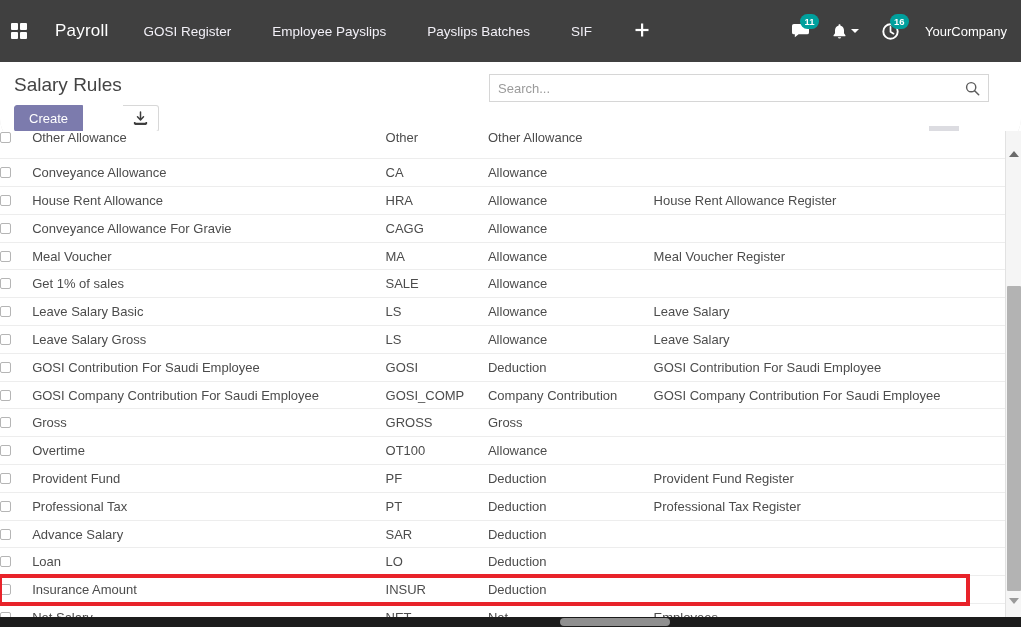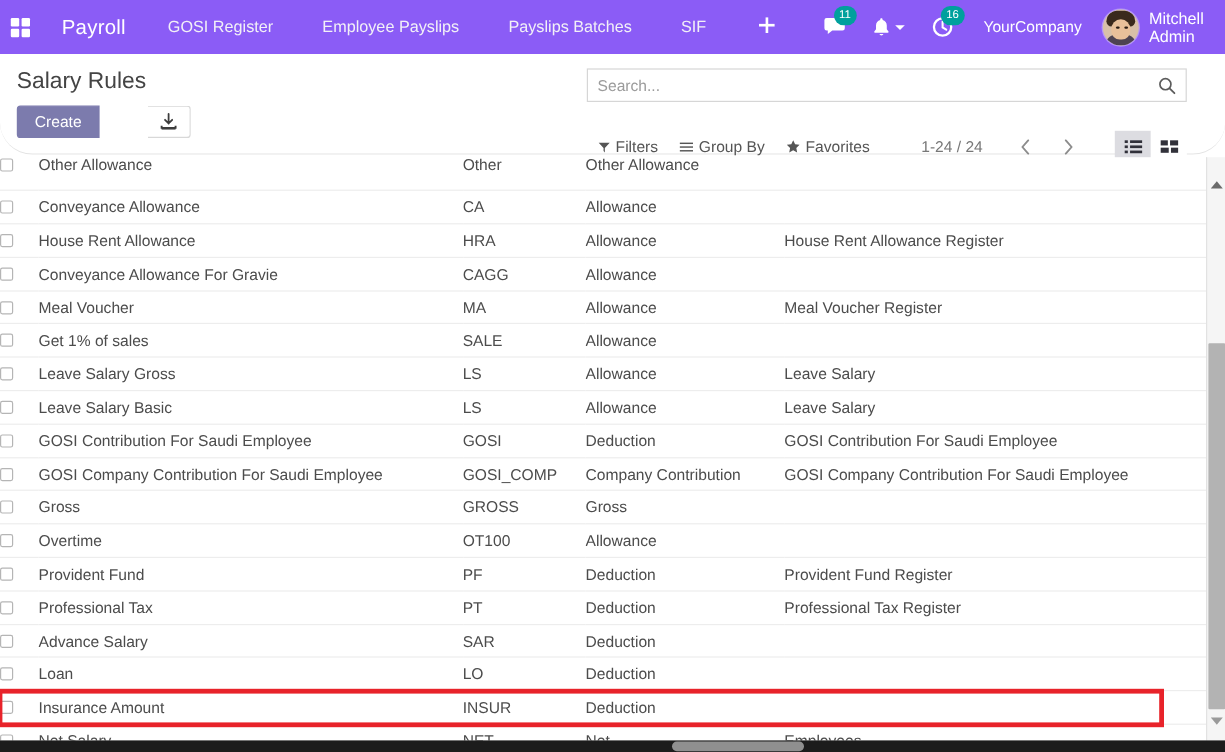--- a/index.html
+++ b/index.html
@@ -6,21 +6,21 @@
   html, body {
     width: 1021px; height: 627px;
     font-family: "Liberation Sans", sans-serif;
     background: #ffffff;
     overflow: hidden;
   }
   .app { position: relative; width: 1021px; height: 627px; overflow: hidden; }
 
   
   .navbar {
-    height: 45px; background: #8b5cf6;
+    height: 62px; background: #404040;
     display: flex; align-items: center;
     color: #ffffff; font-size: 13.5px;
     position: relative; z-index: 5; gap: 13px;
   }
   .apps-btn {
     width: 38px; height: 45px;
     display: flex; align-items: center; justify-content: center;
     cursor: pointer;
   }
   .apps-grid { display: grid; grid-template-columns: 7px 7px; grid-template-rows: 7px 7px; gap: 2px; }
@@ -35,21 +35,21 @@
   }
   .nav-plus { padding: 0 16px; font-size: 17px; line-height: 45px; cursor: pointer; color:#ffffff; }
   .nav-right { margin-left: auto; display: flex; align-items: center; height: 45px; }
   .sys-item {
     position: relative; padding: 0 11px; height: 45px;
     display: flex; align-items: center; cursor: pointer;
   }
   .badge {
     position: absolute; top: 5px; right: 2px;
     background: #00a09d; color: #fff;
-    font-size: 9.5px; line-height: 1; font-weight: normal;
+    font-size: 9.5px; line-height: 1; font-weight: bold;
     border-radius: 9px; padding: 3px 4.5px; min-width: 16px; text-align: center;
   }
   .caret-down {
     width: 0; height: 0; margin-left: 4px;
     border-left: 4px solid transparent; border-right: 4px solid transparent;
     border-top: 4px solid #ffffff;
   }
   .company-name { padding: 0 14px; font-size: 13px; cursor: pointer; color:#ffffff; }
   .user-menu { display: flex; align-items: center; padding: 0 12px 0 4px; cursor: pointer; }
   .avatar {
@@ -213,30 +213,20 @@
       <div class="sys-item">
         <svg width="19" height="19" viewBox="0 0 20 20">
           <circle cx="10" cy="10" r="7.6" fill="none" stroke="#ffffff" stroke-width="2"></circle>
           <path d="M10 5.2v5.1l3.2 2" fill="none" stroke="#ffffff" stroke-width="1.8" stroke-linecap="round"></path>
         </svg>
         <span class="badge">16</span>
       </div>
 
       <div class="company-name">YourCompany</div>
 
-      <div class="user-menu">
-        <span class="avatar">
-          <span class="body"></span>
-            <span class="hair"></span>
-            <span class="face"></span>
-          <span class="eye" style="left:11px"></span>
-            <span class="eye" style="left:18px"></span>
-        </span>
-        <span class="user-name">Mitchell Admin</span>
-      </div>
     </div>
   </div>
 
   <div class="control-panel">
     <div class="page-title">Salary Rules</div>
 
     <div class="btn-row">
       <button class="btn-create">Create</button>
       <button class="btn-import">
         <svg width="15" height="15" viewBox="0 0 16 16">
@@ -370,30 +360,30 @@
             </td>
             <td class="c-name">Get 1% of sales</td>
             <td class="c-code">SALE</td>
             <td class="c-cat">Allowance</td>
             <td class="c-reg"></td>
           </tr>
           <tr>
             <td class="c-check">
               <span class="cbx"></span>
             </td>
+            <td class="c-name">Leave Salary Basic</td>
+            <td class="c-code">LS</td>
+            <td class="c-cat">Allowance</td>
+            <td class="c-reg">Leave Salary</td>
+          </tr>
+          <tr>
+            <td class="c-check">
+              <span class="cbx"></span>
+            </td>
             <td class="c-name">Leave Salary Gross</td>
-            <td class="c-code">LS</td>
-            <td class="c-cat">Allowance</td>
-            <td class="c-reg">Leave Salary</td>
-          </tr>
-          <tr>
-            <td class="c-check">
-              <span class="cbx"></span>
-            </td>
-            <td class="c-name">Leave Salary Basic</td>
             <td class="c-code">LS</td>
             <td class="c-cat">Allowance</td>
             <td class="c-reg">Leave Salary</td>
           </tr>
           <tr>
             <td class="c-check">
               <span class="cbx"></span>
             </td>
             <td class="c-name">GOSI Contribution For Saudi Employee</td>
             <td class="c-code">GOSI</td>

